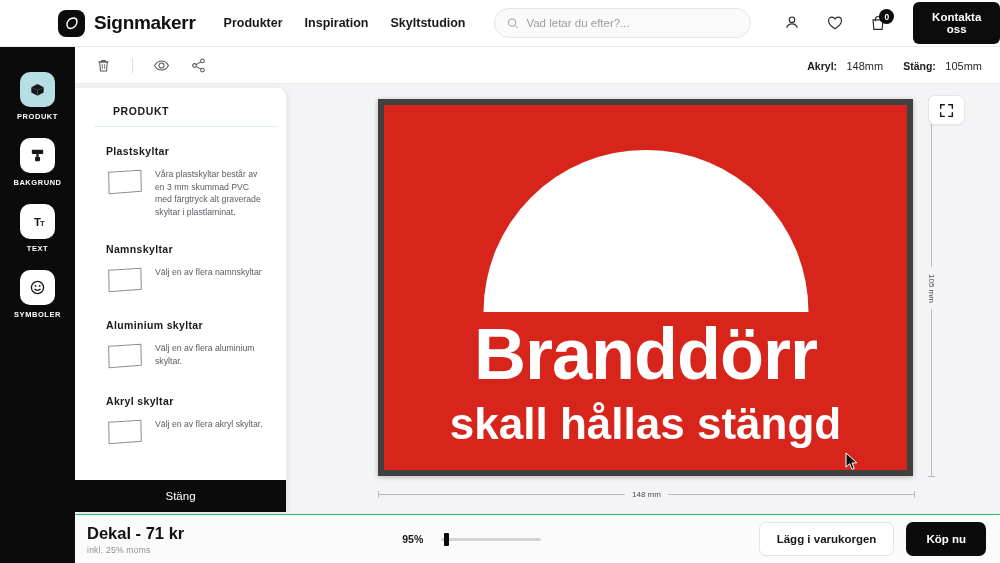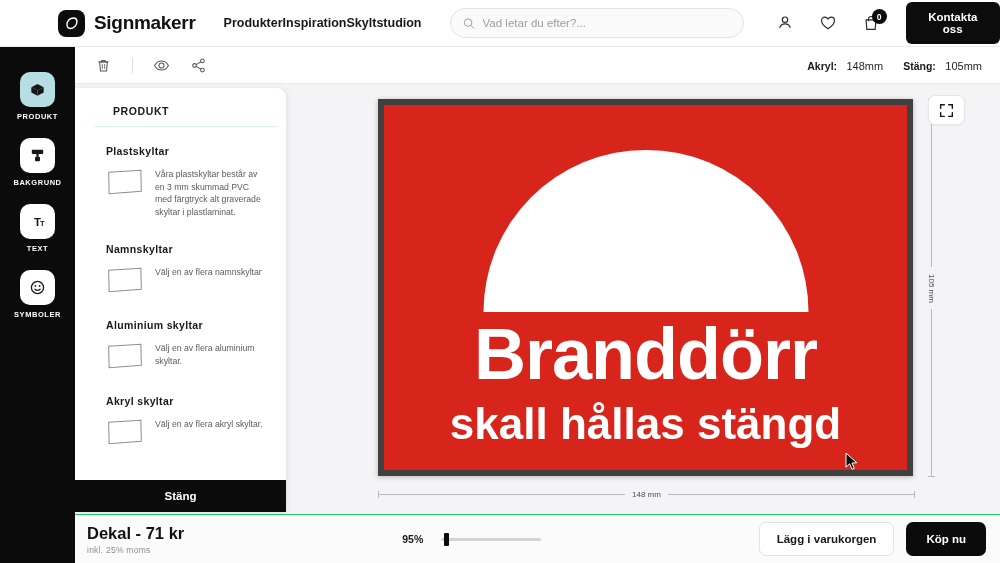--- a/index.html
+++ b/index.html
@@ -19,21 +19,21 @@
   }
   .brand { display: flex; align-items: center; margin-left: 15px; padding-left: 43px; }
   .brand-logo {
     width: 27px; height: 27px; border-radius: 8px; background: #0c0c0c;
     display: flex; align-items: center; justify-content: center;
   }
   .brand-name {
     font-size: 19px; font-weight: bold; color: #111; margin-left: 9px;
     letter-spacing: -0.3px;
   }
-  .nav { display: flex; align-items: center; margin-left: 28px; }
+  .nav { display: flex; align-items: center; margin-left: 28px; gap: 22px; }
   .nav-item { font-size: 12.5px; font-weight: bold; color: #18181b; cursor: pointer; }
 
   .search-wrap {
     margin-left: 28px; width: 357px; height: 30px;
     border: 1px solid #e4e4e7; border-radius: 17px; background: #fafafa;
     display: flex; align-items: center; padding: 0 12px;
   }
   .search-input {
     border: none; outline: none; background: transparent;
     font-family: "Liberation Sans", sans-serif; font-size: 11.5px;
@@ -162,21 +162,21 @@
   }
   .prod-row { display: flex; gap: 11px; margin-bottom: 25px; }
   .prod-desc { font-size: 8.7px; color: #5b5b63; line-height: 1.45; max-width: 112px; }
   .fade {
     position: absolute; left: 0; right: 0; bottom: 0; height: 60px;
     background: linear-gradient(to bottom, rgba(255,255,255,0), #ffffff);
     pointer-events: none;
   }
   .panel-close {
     position: absolute; left: 0; bottom: 0; width: 211px; height: 32px;
-    background: #0b0b0b; color: #ffffff; font-size: 11.5px; font-weight: bold;
+    background: #0b0b0b; color: #ffffff; font-size: 11.5px; font-weight: normal;
     display: flex; align-items: center; justify-content: center; cursor: pointer;
   }
 
   
   .bottom {
     position: absolute; left: 75px; top: 514px; width: 925px; height: 49px;
     background: #fbfbfc; border-top: 1px solid #22c55e;
     display: flex; align-items: center;
   }
   .price-block { margin-left: 12px; }

